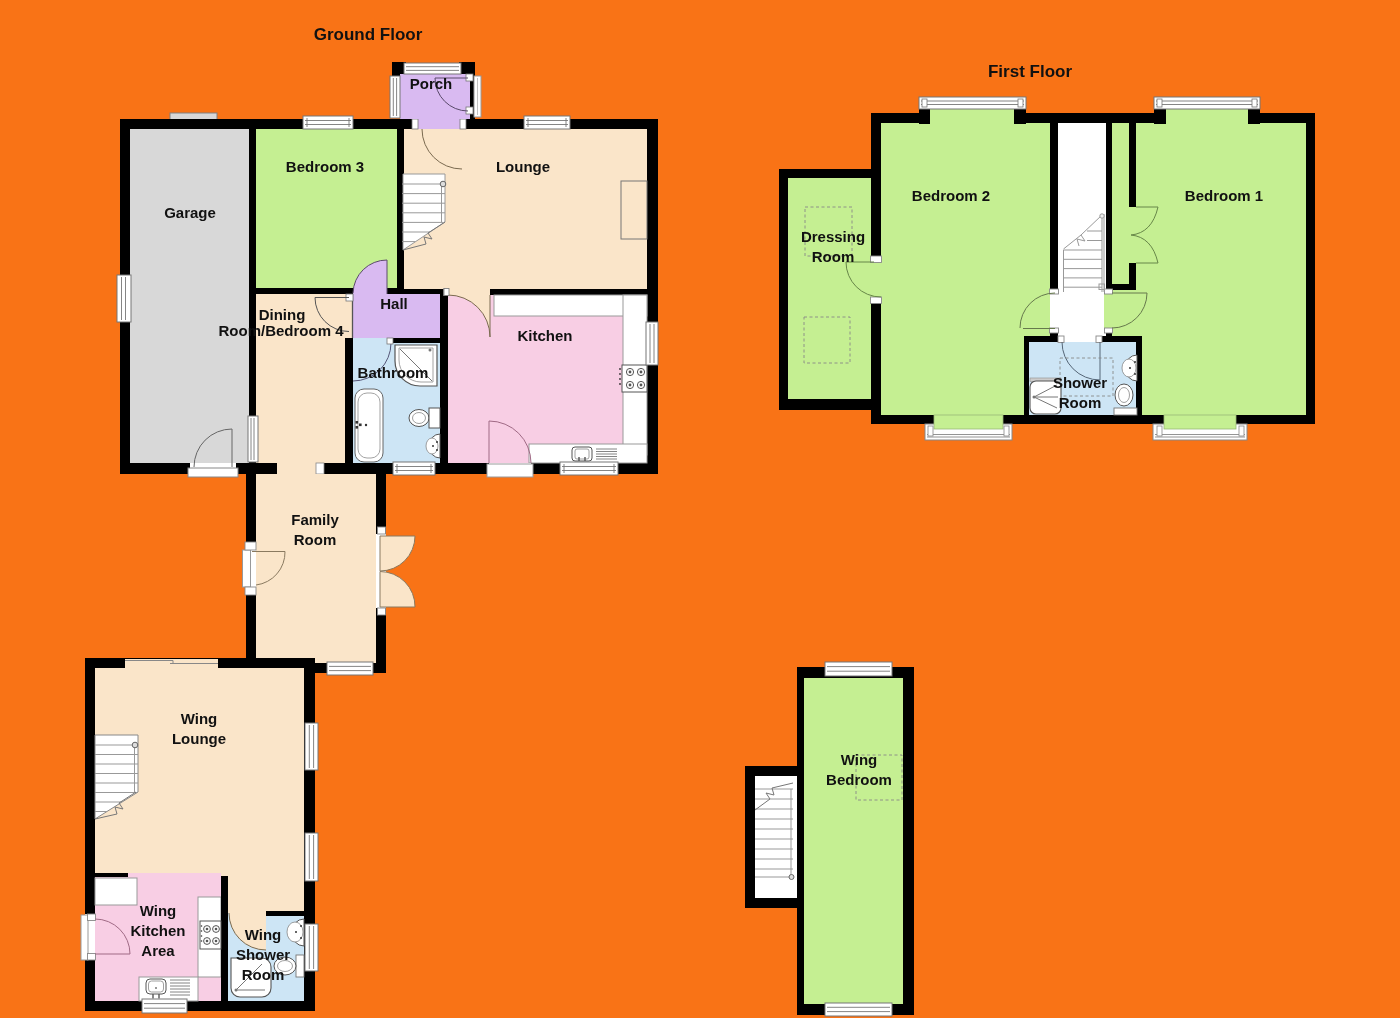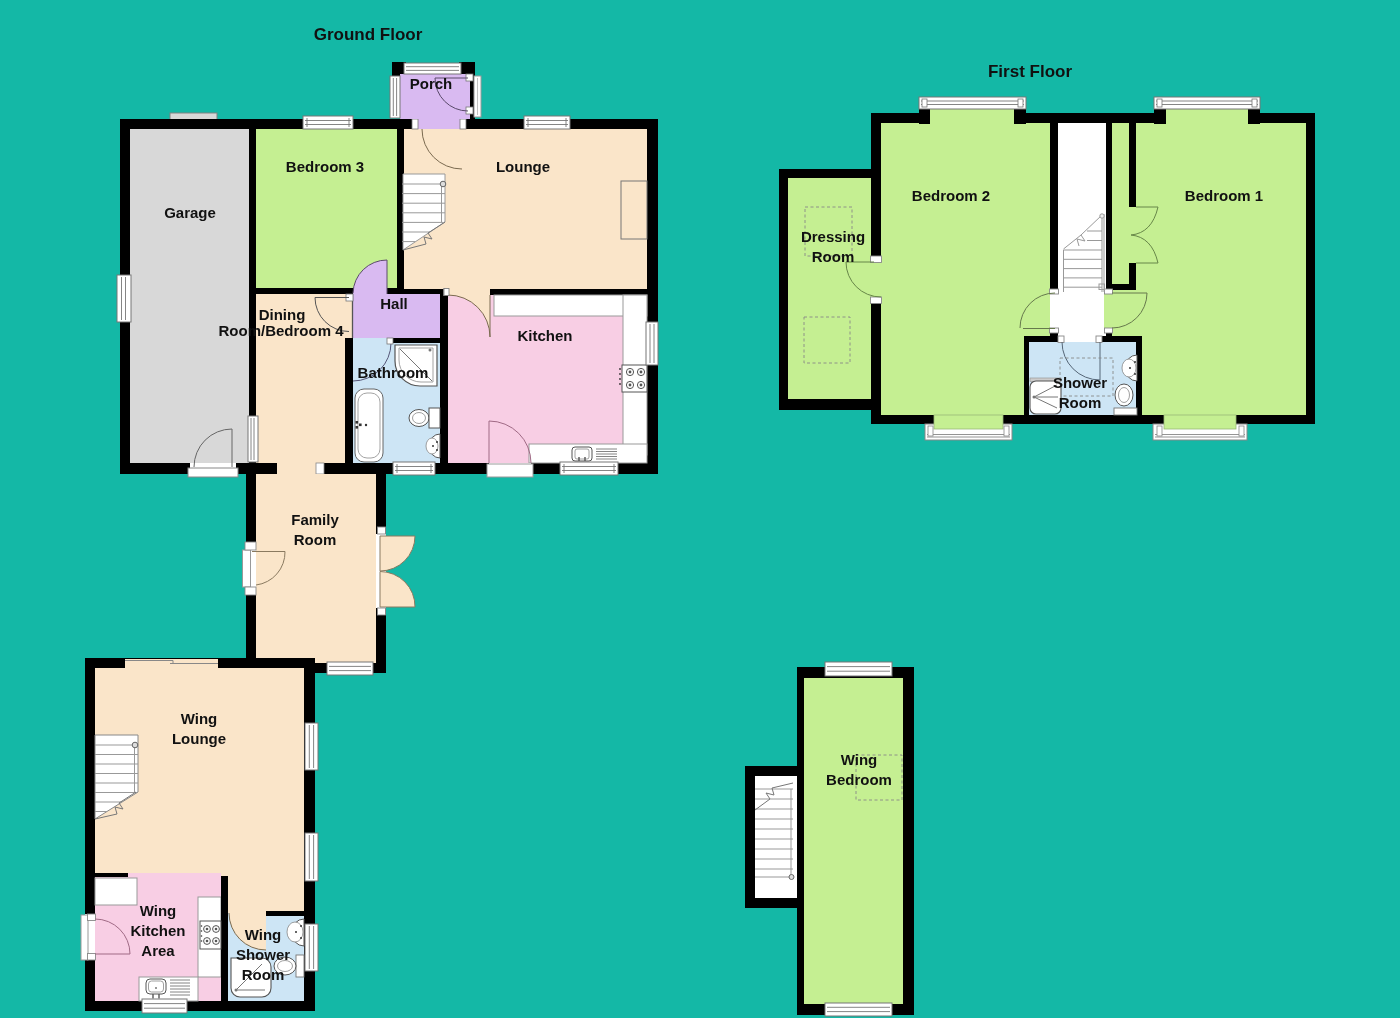--- a/index.html
+++ b/index.html
@@ -1,16 +1,16 @@
 <!DOCTYPE html>
 <html><head>
 <meta charset="utf-8">
 <style>
   html,body{margin:0;padding:0;background:#fff;}
-  .wrap{position:relative;width:1400px;height:1018px;background:#14b8a6;overflow:hidden;}
+  .wrap{position:relative;width:1400px;height:1018px;background:#f97316;overflow:hidden;}
   text{font-family:"Liberation Sans",sans-serif;font-weight:bold;fill:#111;}
   .lb{font-size:15px;}
   .ti{font-size:17px;}
 </style>
 </head>
 <body>
 <div class="wrap">
 <svg width="1400" height="1018" viewBox="0 0 1400 1018">
 <g id="groundfloor">
 

